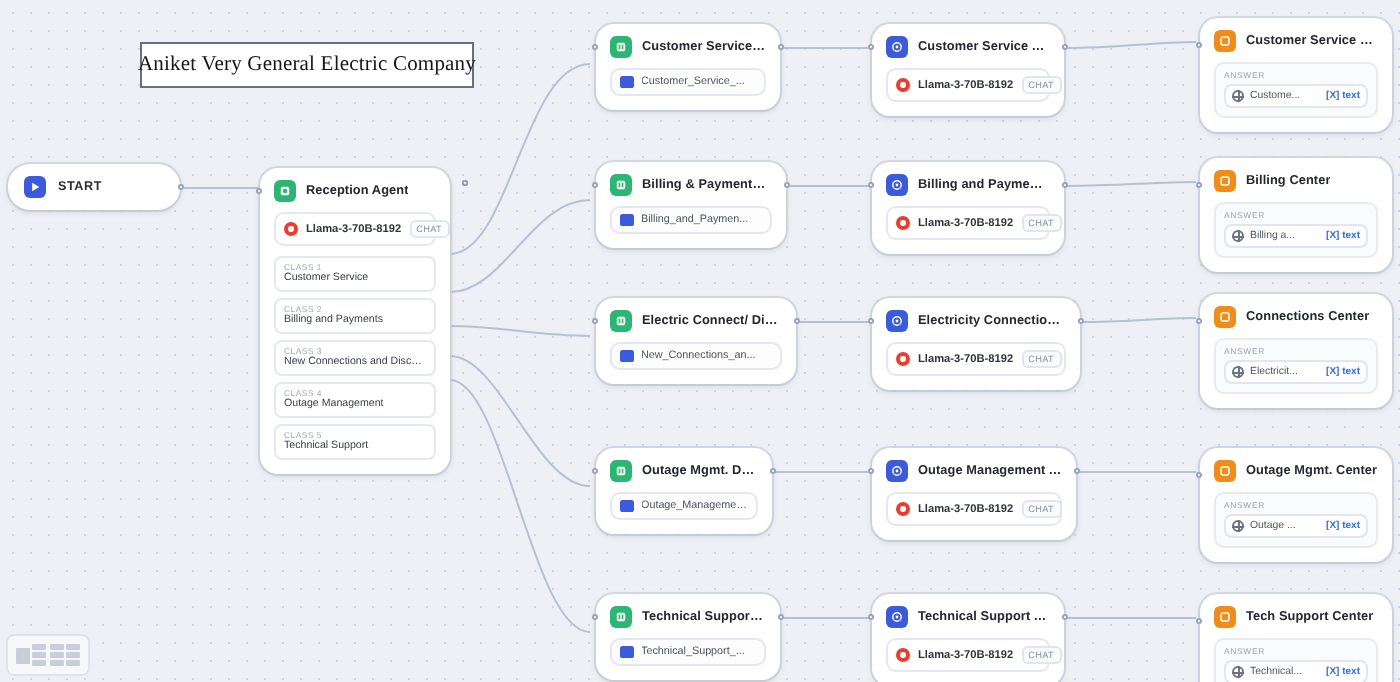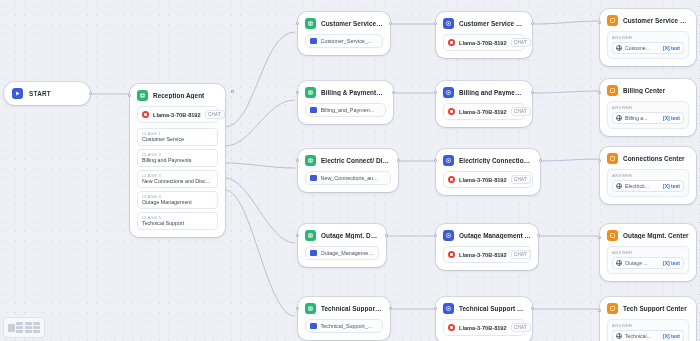--- a/index.html
+++ b/index.html
@@ -178,20 +178,21 @@
     <path d="M387,236 C404,236 418,236 434,236"></path>
     <path d="M392,309 C408,309 418,309 434,309"></path>
 
     <path d="M534,24 C558,24 578,21 598,21"></path>
     <path d="M534,93 C558,93 578,91 598,91"></path>
     <path d="M542,161 C562,161 580,159 598,159"></path>
     <path d="M540,236 C562,236 580,236 598,236"></path>
     <path d="M534,309 C558,309 578,309 598,309"></path>
   </svg>
 
+  <div class="title-box">Aniket Very General Electric Company</div>
 
   <div class="start-node">
     <span class="nicon blue">
       <svg width="7" height="7" viewBox="0 0 10 10">
           <path d="M3 2 L8 5 L3 8 Z" fill="#fff"></path>
         </svg>
     </span>
     <span class="start-label">START</span>
     <span class="port" style="right:-2px; top:10px;"></span>
   </div>

